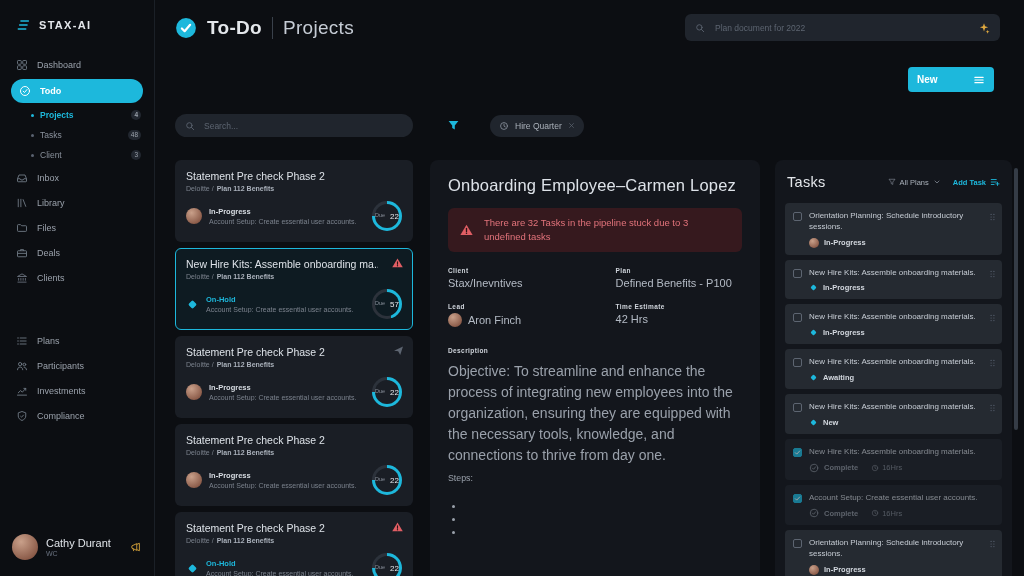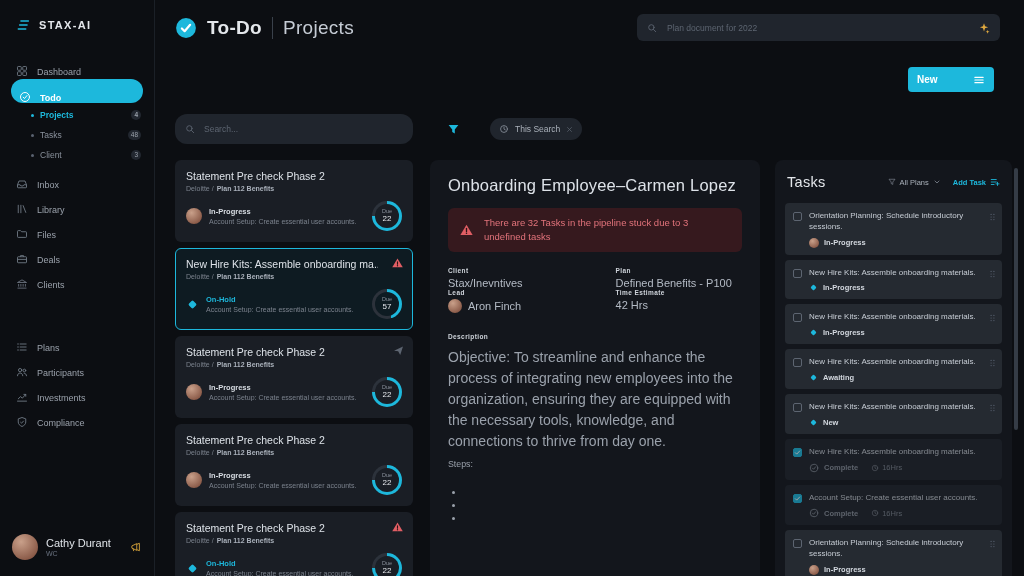--- a/index.html
+++ b/index.html
@@ -14,21 +14,21 @@
   .ic{display:inline-flex;flex:none}
   .ic svg{width:100%;height:100%;display:block}
 
   
   .sidebar{position:absolute;left:0;top:0;width:155px;height:576px;border-right:1px solid var(--line);
            display:flex;flex-direction:column}
   .logo{display:flex;align-items:center;gap:7px;padding:18px 16px 14px}
   .logo-ic{width:16px;height:14px;color:var(--cyan)}
   .logo-text{font-size:11px;font-weight:bold;letter-spacing:1.3px}
   .nav{flex:1;display:flex;flex-direction:column;padding-top:6px}
-  .nav-item{display:flex;align-items:flex-end;gap:9px;height:25px;padding:0 16px;font-size:9px;color:#9aa1ab;cursor:pointer}
+  .nav-item{display:flex;align-items:center;gap:9px;height:25px;padding:0 16px;font-size:9px;color:#9aa1ab;cursor:pointer}
   .nav-item .nav-ic{width:12px;height:12px;color:#717a86}
   .nav-item.active{background:var(--cyan);color:#fff;font-weight:bold;border-radius:13px;margin:2px 11px;height:24px;padding:0 8px}
   .nav-item.active .nav-ic{color:#fff}
   .nav-sub{display:flex;align-items:center;gap:6px;height:20px;padding:0 13px 0 31px;font-size:8.5px;color:#8a919c;cursor:pointer}
   .bullet{width:3px;height:3px;border-radius:50%;background:#5a6270;flex:none}
   .nav-sub.selected{color:var(--cyan);font-weight:bold}
   .nav-sub.selected .bullet{background:var(--cyan)}
   .badge{margin-left:auto;background:#222730;color:#9aa1ab;font-size:6.5px;min-width:8px;text-align:center;
          padding:2px 3px;border-radius:8px;line-height:1}
   .nav-gap{height:38px}
@@ -44,31 +44,31 @@
 
   
   .main{position:absolute;left:155px;top:0;width:869px;height:576px}
   .topbar{display:flex;align-items:center;padding:14px 24px 0 20px}
   .title-group{display:flex;align-items:center;gap:10px}
   .title-check{width:22px;height:22px}
   .title-main{font-size:19px;font-weight:bold;letter-spacing:.3px}
   .title-div{width:1px;height:22px;background:#3a414b}
   .title-page{font-size:19px;font-weight:300;color:#c6ccd5;letter-spacing:.3px}
   .global-search{margin-left:auto;display:flex;align-items:center;gap:8px;background:var(--input);
-                 border-radius:6px;height:27px;width:363px;padding:0 10px}
+                 border-radius:6px;height:27px;width:315px;padding:0 10px}
   .gs-ic{width:10px;height:10px;color:var(--t4)}
   .global-search input{flex:1;background:none;border:none;outline:none;color:var(--t2);font-size:8.5px;font-family:inherit;min-width:0}
   .global-search input::placeholder{color:var(--t4)}
   .sparkle{width:12px;height:12px;color:#e0a93f;cursor:pointer}
   .actions-row{display:flex;justify-content:flex-end;padding:26px 30px 0}
   .new-btn{display:flex;align-items:center;justify-content:space-between;width:86px;height:25px;background:var(--cyan);
            border:none;border-radius:4px;color:#fff;font-size:10px;font-weight:bold;padding:0 9px;font-family:inherit;cursor:pointer}
   .new-btn .ic{width:12px;height:12px;color:#fff}
   .toolbar{display:flex;align-items:center;padding:22px 0 0 20px}
-  .search-box{display:flex;align-items:center;gap:7px;width:238px;height:30px;background:var(--input);border-radius:12px;padding:0 10px}
+  .search-box{display:flex;align-items:center;gap:7px;width:238px;height:23px;background:var(--input);border-radius:12px;padding:0 10px}
   .sb-ic{width:10px;height:10px;color:var(--t4)}
   .search-box input{flex:1;background:none;border:none;outline:none;font-size:8.5px;color:var(--t2);font-family:inherit;min-width:0}
   .search-box input::placeholder{color:var(--t4)}
   .funnel{width:13px;height:13px;color:var(--cyan);margin-left:34px;cursor:pointer}
   .chip{display:flex;align-items:center;gap:6px;height:22px;border-radius:11px;background:var(--input);
         padding:0 9px;margin-left:30px;font-size:8.5px;color:var(--t2);cursor:pointer}
   .chip-clock{width:10px;height:10px;color:#8a919c}
   .chip-x{width:7px;height:7px;color:var(--t4)}
 
   
@@ -88,37 +88,37 @@
   .pcard-sub{margin-top:3px;font-size:7px;color:var(--t3)}
   .pc-plan{font-weight:bold;color:#a9b0ba;margin-left:3px}
   .pcard-row{display:flex;align-items:center;margin-top:9px;gap:7px}
   .diamond-ic{display:none;width:13px;height:13px;color:var(--cyan)}
   .pcard.hold .diamond-ic{display:block}
   .pc-meta{display:flex;flex-direction:column;gap:2px;flex:1;min-width:0}
   .pc-status{font-size:7.5px;font-weight:bold;color:#d8dde3}
   .pcard.hold .pc-status{color:var(--cyan)}
   .pc-task{font-size:7px;color:var(--t3);white-space:nowrap;overflow:hidden}
   .ring{flex:none;width:30px;height:30px;border-radius:50%;display:flex;align-items:center;justify-content:center}
-  .ring-in{width:24px;height:24px;border-radius:50%;background:var(--card);display:flex;flex-direction:column;
-           align-items:center;justify-content:center;line-height:1}
+  .ring-in{width:24px;height:24px;border-radius:50%;background:var(--card);display:flex;flex-direction:row;
+           align-items:center;justify-content:space-between;line-height:1}
   .pcard.selected .ring-in{background:#0e1b22}
   .due-l{font-size:5.5px;color:#8a919c}
   .due-v{font-size:8px;color:var(--t1);margin-top:1px}
   .corner{position:absolute;top:8px;right:8px;display:none}
   .warn-ic{width:13px;height:12px;color:var(--red)}
   .send-ic{width:11px;height:11px;color:var(--t4)}
   .pcard.alert .warn-ic{display:block}
   .pcard.has-send .send-ic{display:block}
 
   
   .d-title{font-size:16.5px;font-weight:400;color:#dde2e8;margin:0;letter-spacing:.2px}
   .d-alert{display:flex;align-items:center;gap:10px;background:var(--redbg);border-radius:6px;padding:8px 11px;margin-top:13px}
   .d-warn{width:15px;height:14px;color:var(--red)}
   .d-alert-text{font-size:9.5px;color:#e2737b;line-height:1.45;max-width:255px}
-  .d-fields{display:grid;grid-template-columns:57% 43%;margin-top:15px}
+  .d-fields{display:grid;grid-template-columns:57% 43%;row-gap:14px;margin-top:15px}
   .f{display:flex;flex-direction:column;gap:3px}
   .f-label{font-size:6.5px;font-weight:bold;color:#cfd4db;letter-spacing:.4px}
   .f-value{font-size:11px;color:#b4bbc5}
   .lead-row{display:flex;align-items:center;gap:6px}
   .lead-row .avatar{width:14px;height:14px}
   .d-desc{margin-top:12px}
   .d-par{font-size:14px;color:#9aa1ab;line-height:1.5;margin:4px 0 0}
   .d-steps-label{font-size:8.8px;color:#9aa1ab;margin:7px 0 17px}
   .d-steps{margin:2px 0 0;padding-left:16px;font-size:8.8px;color:#9aa1ab;line-height:1.5}
   .d-tabs{position:absolute;left:18px;right:18px;bottom:8px;display:flex;gap:27px}
@@ -364,21 +364,21 @@
             <path d="M2 2.5h12L9.6 8v4.8l-3.2-1.6V8z"></path>
           </svg>
         </i>
       <div class="chip">
         <i class="ic chip-clock">
             <svg viewBox="0 0 16 16" fill="none" stroke="currentColor" stroke-width="1.3" stroke-linecap="round">
               <circle cx="8" cy="8" r="5.5"></circle>
               <path d="M8 5v3.2l2.1 1.2"></path>
             </svg>
           </i>
-        <span>This Search</span>
+        <span>Hire Quarter</span>
         <i class="ic chip-x">
             <svg viewBox="0 0 16 16" fill="none" stroke="currentColor" stroke-width="1.6" stroke-linecap="round">
               <path d="M3.5 3.5l9 9M12.5 3.5l-9 9"></path>
             </svg>
           </i>
       </div>
     </div>
 
     <div class="content">
       <section class="col-projects" id="project-list">

